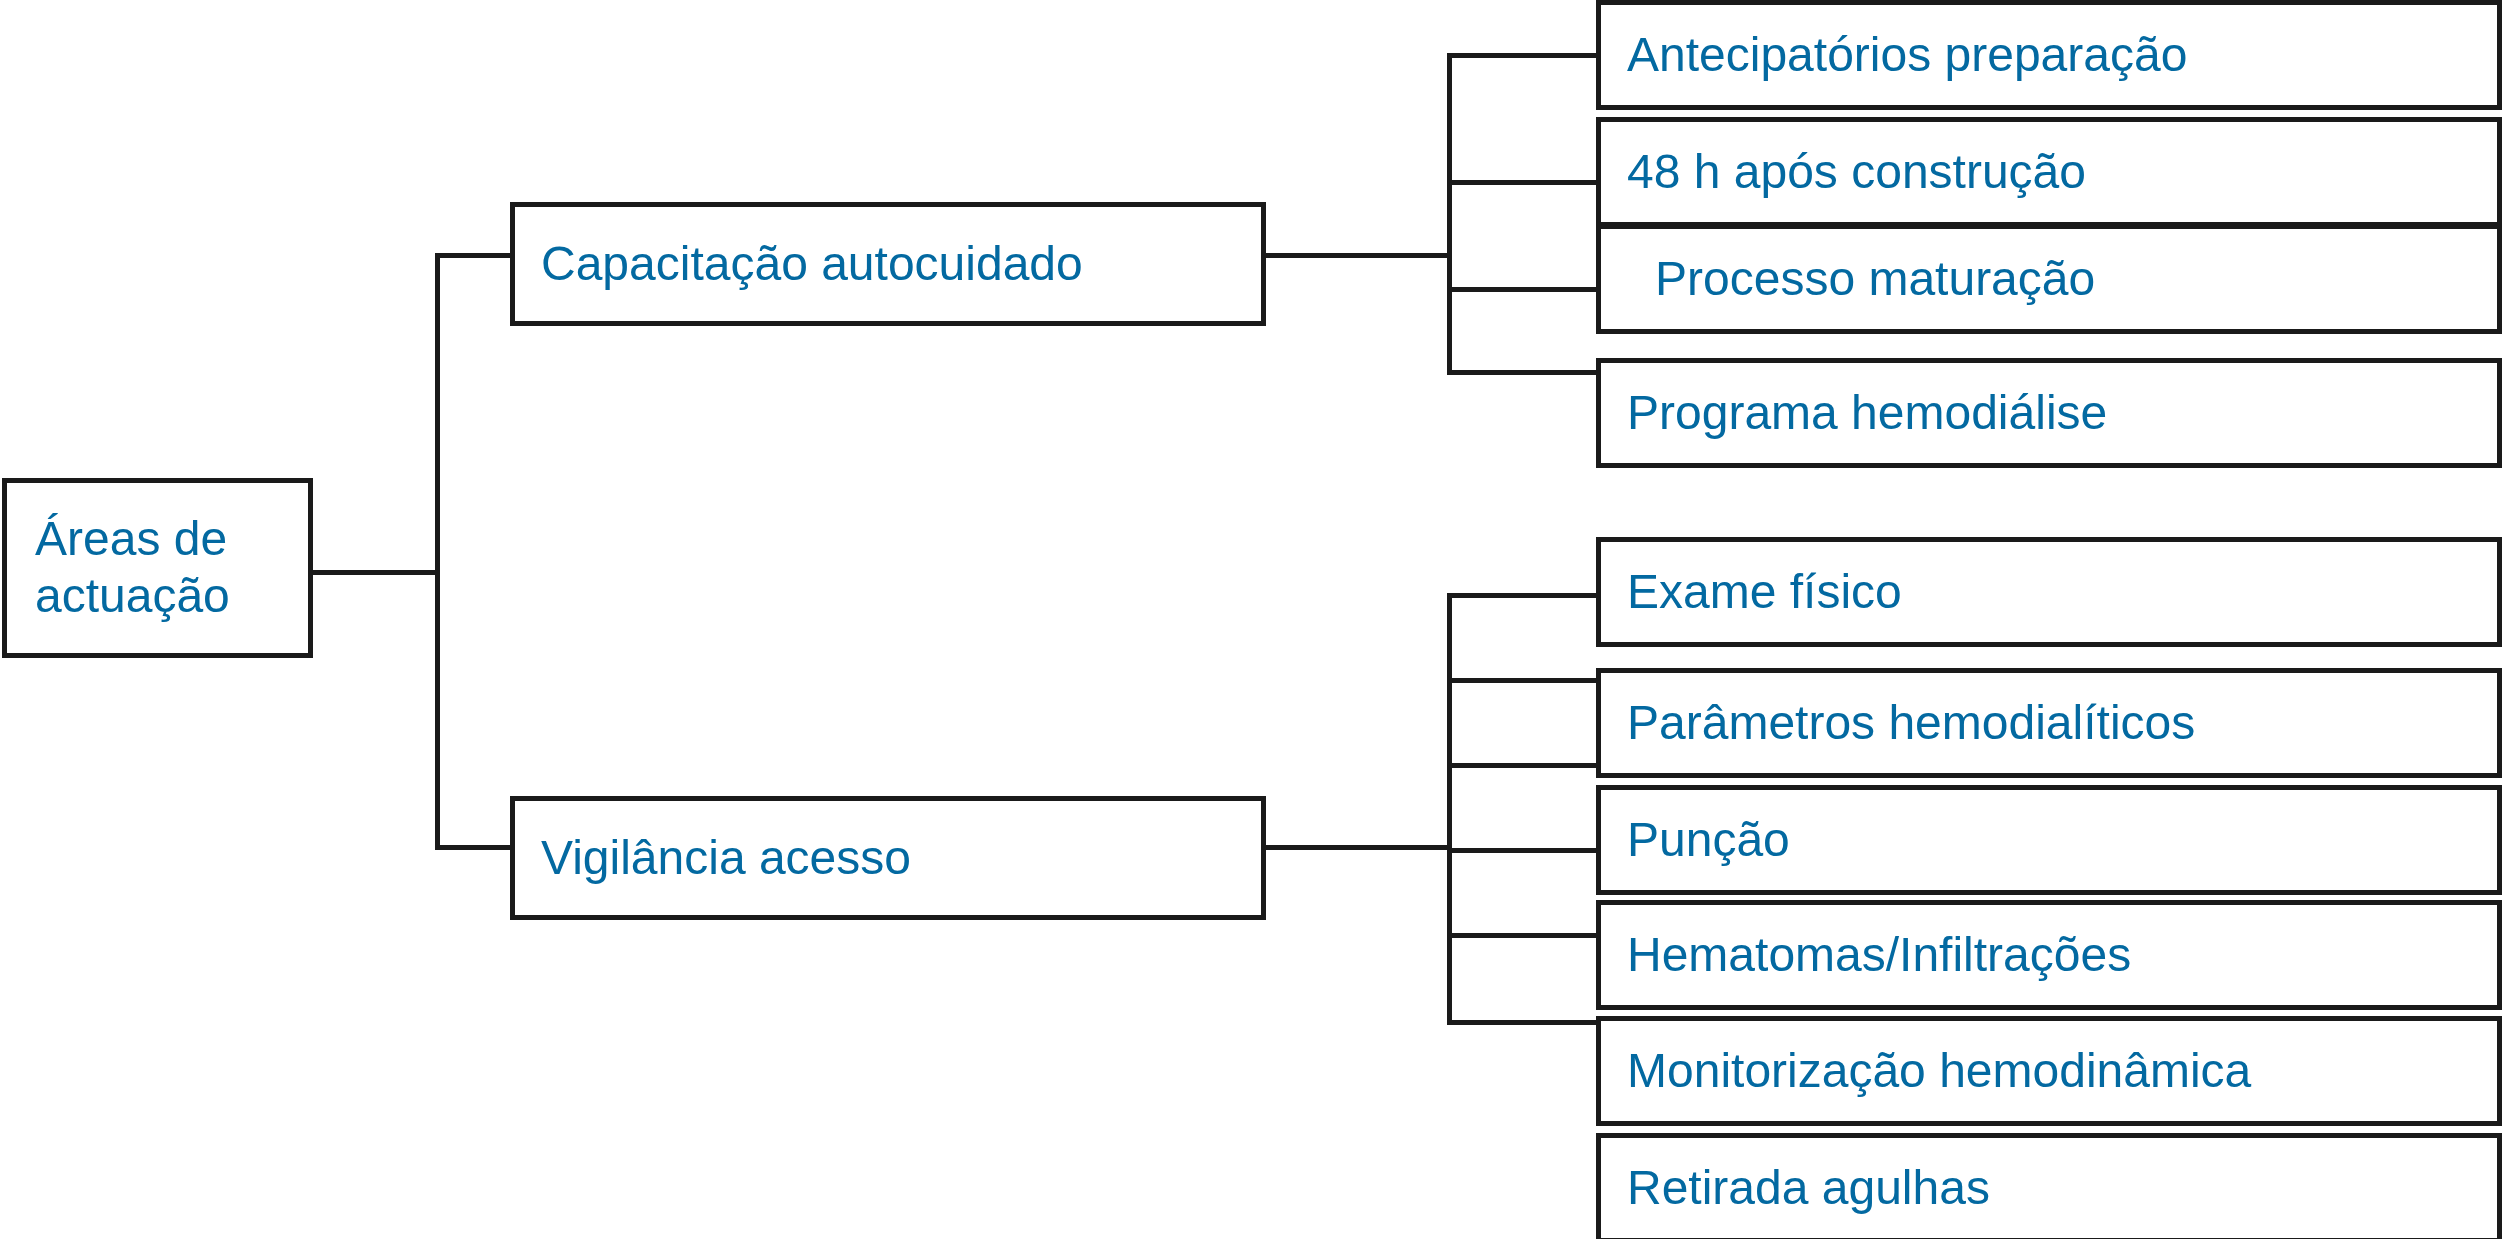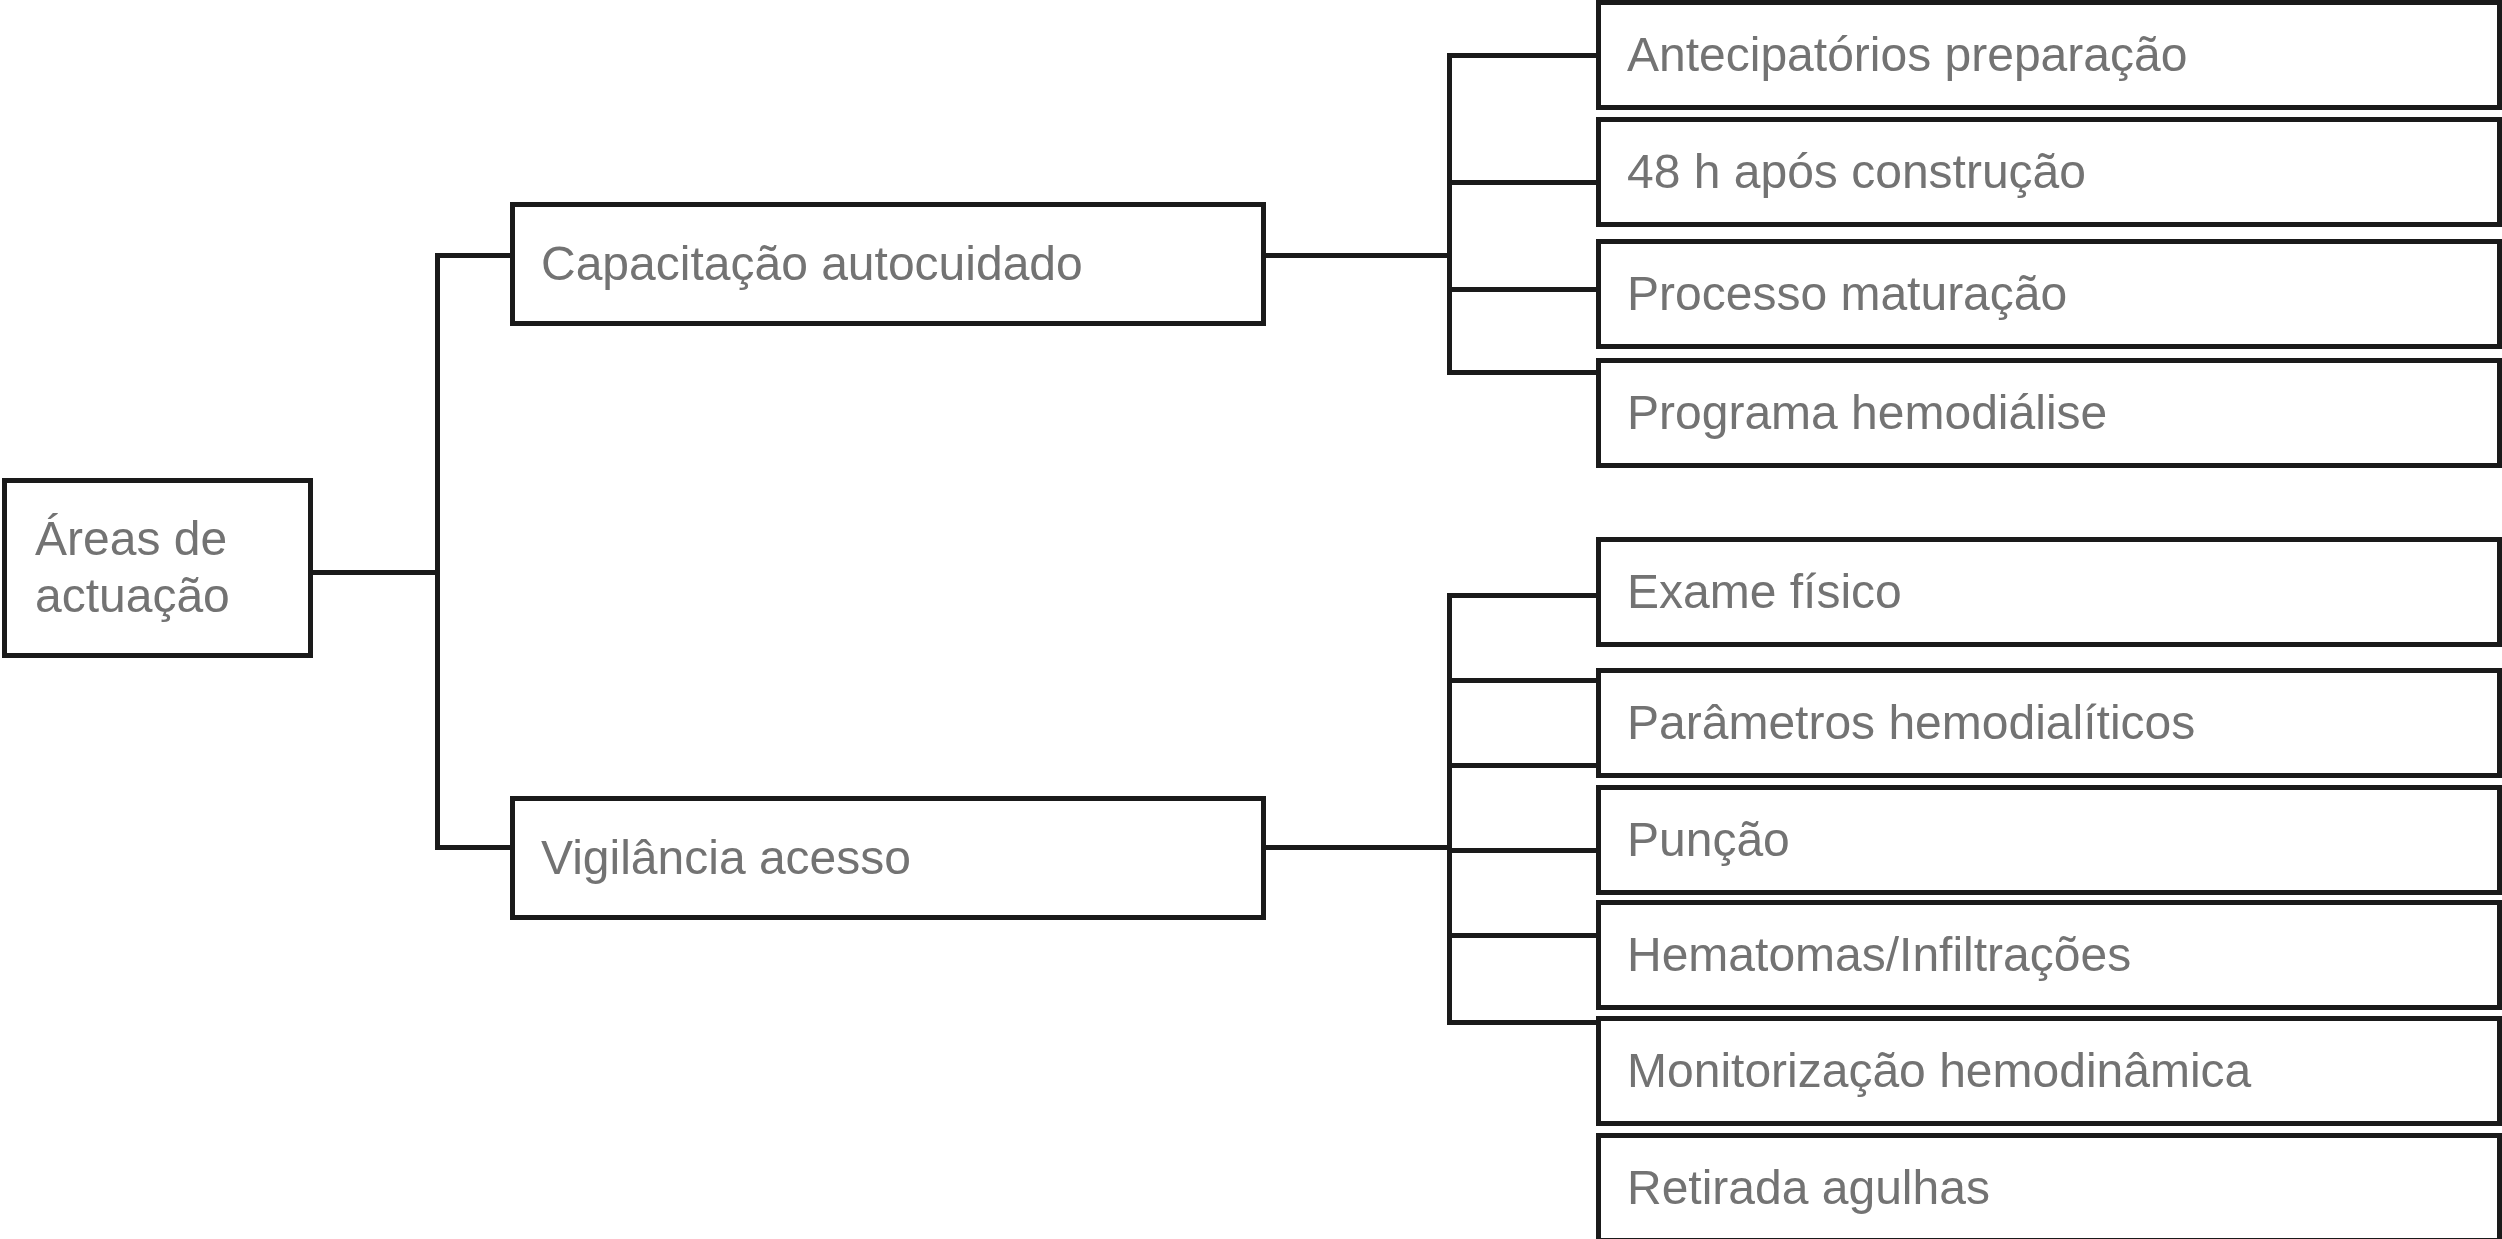--- a/index.html
+++ b/index.html
@@ -18,21 +18,21 @@
   .node {
     position: absolute;
     box-sizing: border-box;
     border: 5px solid #1a1a1a;
     background: #ffffff;
     display: flex;
     align-items: center;
   }
   .node-label {
     font-size: 48px;
-    color: #737373;
+    color: #0369a1;
     line-height: 1.18;
     white-space: pre-line;
     padding-left: 26px;
     letter-spacing: 0px;
   }
   .node.root {
     left: 2px;
     top: 478px;
     width: 311px;
     height: 180px;
@@ -87,21 +87,21 @@
   <div class="connector h-line" style="left:1447px; top:180px; width:152px;"></div>
   <div class="connector h-line" style="left:1447px; top:287px; width:152px;"></div>
   <div class="connector h-line" style="left:1447px; top:370px; width:152px;"></div>
 
   <div class="node leaf" style="top:0px;">
     <span class="node-label">Antecipatórios preparação</span>
   </div>
   <div class="node leaf" style="top:117px;">
     <span class="node-label">48 h após construção</span>
   </div>
-  <div class="node leaf" style="top:239px;">
+  <div class="node leaf" style="top:224px;padding-left:28px;">
     <span class="node-label">Processo maturação</span>
   </div>
   <div class="node leaf" style="top:358px;">
     <span class="node-label">Programa hemodiálise</span>
   </div>
 
   <div class="node branch branch-vigilancia">
     <span class="node-label">Vigilância acesso</span>
   </div>
 

